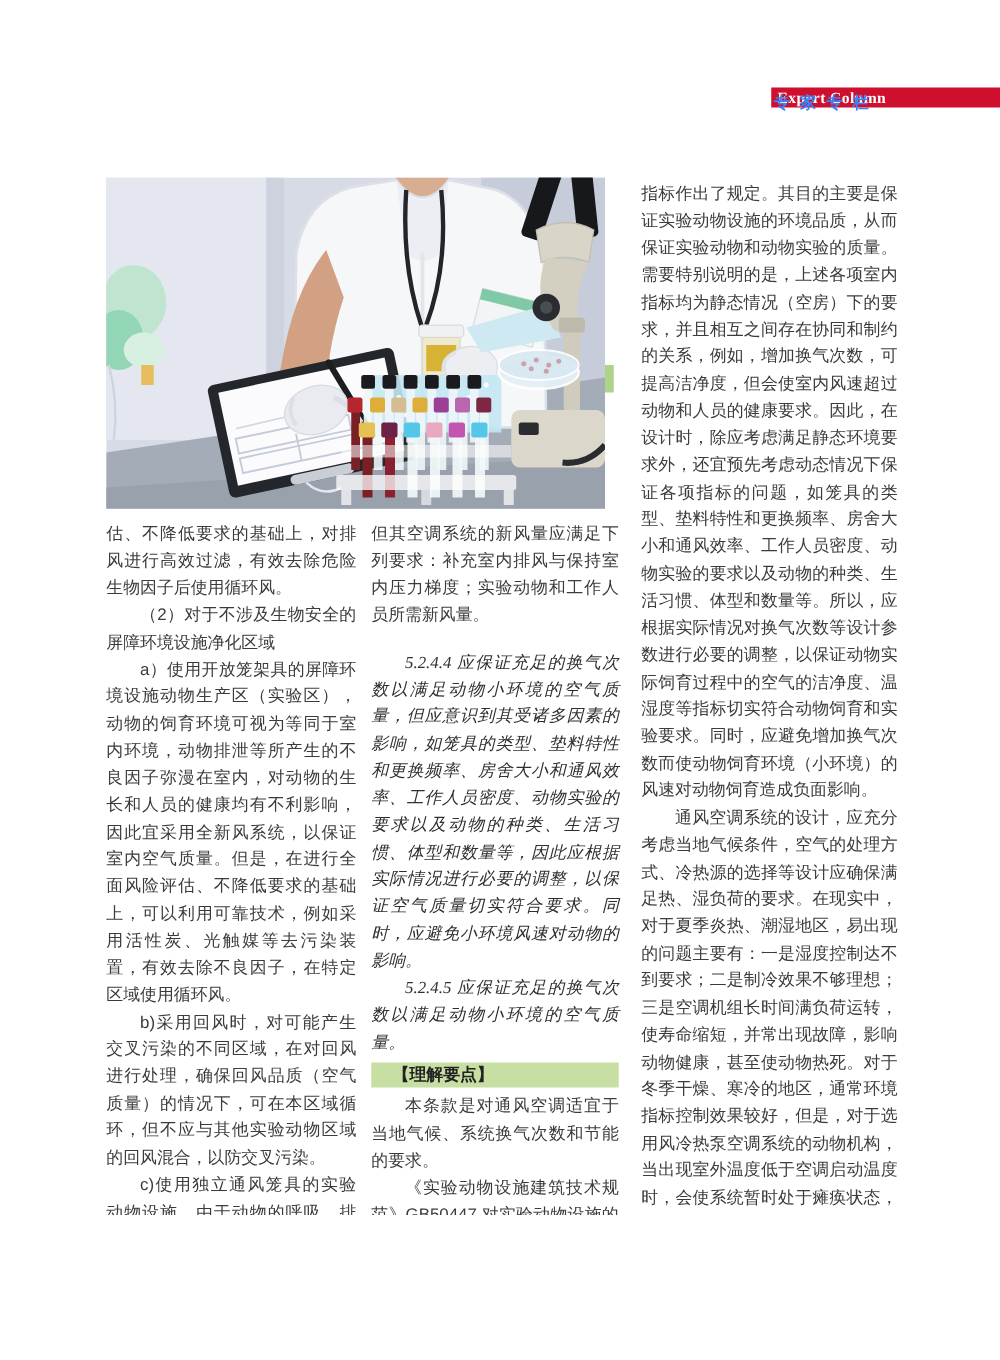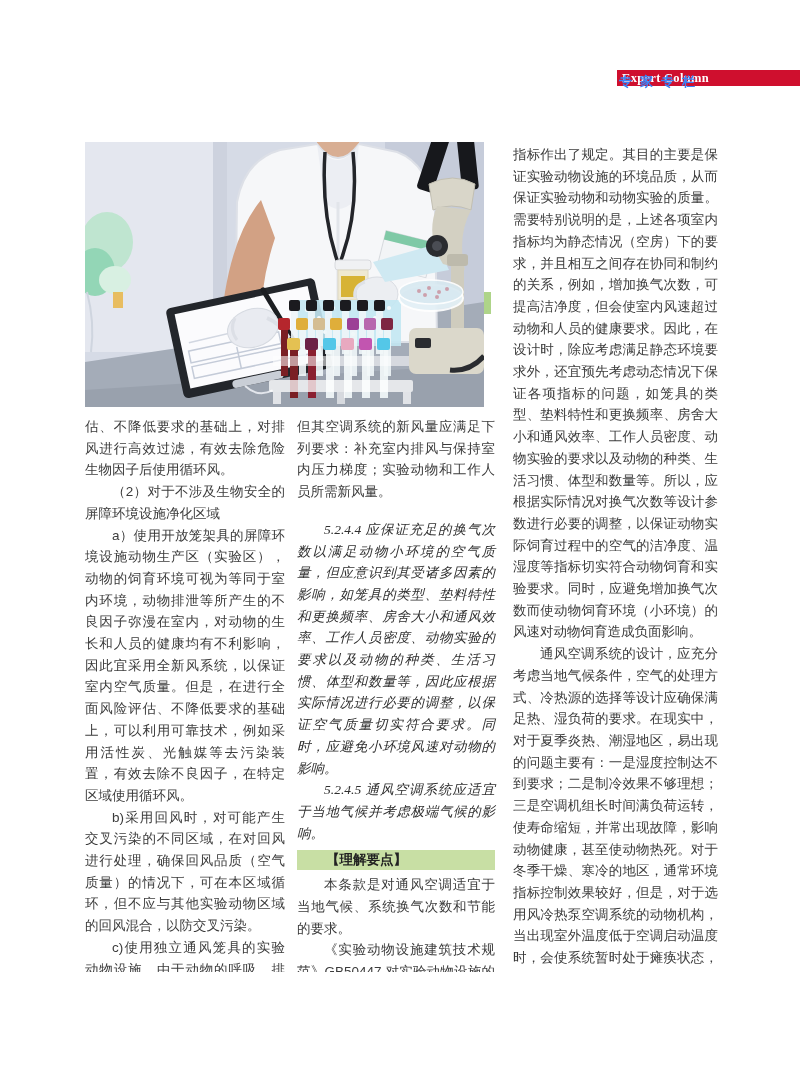--- a/index.html
+++ b/index.html
@@ -31,21 +31,21 @@
   .col2 { left:297px; top:416px; width:198px; }
   .col3 { left:513px; top:144px; width:205px; }
   .p      { text-indent:2em; }
   .p-cont { text-indent:0; }
   .p-kai  {
     text-indent:2em; font-family:"Liberation Serif", serif; font-style:italic;
     color:#2f2f2f;
   }
   .gap-before { margin-top:16px; }
   .highlight-bar {
-    background:#c8dfa4; height:20px; line-height:20px; padding-left:29px;
+    background:#c8dfa4; height:20px; line-height:20px; padding-left:17px;
     font-weight:bold; color:#222222; margin:6px 0 4px 0; font-size:13.5px;
   }
   
   .end-icon { display:inline-block; vertical-align:-1px; margin-left:2px; }
   
   .footer {
     position:absolute; left:598px; top:1038px; height:18px;
     display:flex; align-items:center; white-space:nowrap;flex-direction:column;
   }
   .footer-year { font-size:15px; font-weight:600; color:#4d4d4d; letter-spacing:0.5px; }
@@ -285,21 +285,21 @@
     <p class="p-cont">估、不降低要求的基础上，对排风进行高效过滤，有效去除危险生物因子后使用循环风。</p>
     <p class="p">（2）对于不涉及生物安全的屏障环境设施净化区域</p>
     <p class="p">a）使用开放笼架具的屏障环境设施动物生产区（实验区），动物的饲育环境可视为等同于室内环境，动物排泄等所产生的不良因子弥漫在室内，对动物的生长和人员的健康均有不利影响，因此宜采用全新风系统，以保证室内空气质量。但是，在进行全面风险评估、不降低要求的基础上，可以利用可靠技术，例如采用活性炭、光触媒等去污染装置，有效去除不良因子，在特定区域使用循环风。</p>
     <p class="p">b)采用回风时，对可能产生交叉污染的不同区域，在对回风进行处理，确保回风品质（空气质量）的情况下，可在本区域循环，但不应与其他实验动物区域的回风混合，以防交叉污染。</p>
     <p class="p">c)使用独立通风笼具的实验动物设施，由于动物的呼吸、排泄均局限在隔离设施内，与室内空气的相互影响很小，因此，室内可以采用回风，</p>
   </div>
 
   <div class="col col2">
     <p class="p-cont">但其空调系统的新风量应满足下列要求：补充室内排风与保持室内压力梯度；实验动物和工作人员所需新风量。</p>
     <p class="p-kai gap-before">5.2.4.4 应保证充足的换气次数以满足动物小环境的空气质量，但应意识到其受诸多因素的影响，如笼具的类型、垫料特性和更换频率、房舍大小和通风效率、工作人员密度、动物实验的要求以及动物的种类、生活习惯、体型和数量等，因此应根据实际情况进行必要的调整，以保证空气质量切实符合要求。同时，应避免小环境风速对动物的影响。</p>
-    <p class="p-kai">5.2.4.5 通风空调系统应适宜于当地气候并考虑极端气候的影响。</p>
+    <p class="p-kai">5.2.4.5 应保证充足的换气次数以满足动物小环境的空气质量。</p>
     <div class="highlight-bar">【理解要点】</div>
     <p class="p">本条款是对通风空调适宜于当地气候、系统换气次数和节能的要求。</p>
     <p class="p">《实验动物设施建筑技术规范》GB50447 对实验动物设施的最小换气次数、相邻相通房间之间的压力梯度、室内风速、洁净度等一系列环境</p>
   </div>
 
   <div class="col col3">
     <p class="p-cont">指标作出了规定。其目的主要是保证实验动物设施的环境品质，从而保证实验动物和动物实验的质量。需要特别说明的是，上述各项室内指标均为静态情况（空房）下的要求，并且相互之间存在协同和制约的关系，例如，增加换气次数，可提高洁净度，但会使室内风速超过动物和人员的健康要求。因此，在设计时，除应考虑满足静态环境要求外，还宜预先考虑动态情况下保证各项指标的问题，如笼具的类型、垫料特性和更换频率、房舍大小和通风效率、工作人员密度、动物实验的要求以及动物的种类、生活习惯、体型和数量等。所以，应根据实际情况对换气次数等设计参数进行必要的调整，以保证动物实际饲育过程中的空气的洁净度、温湿度等指标切实符合动物饲育和实验要求。同时，应避免增加换气次数而使动物饲育环境（小环境）的风速对动物饲育造成负面影响。</p>
     <p class="p"><span>通风空调系统的设计，应充分考虑当地气候条件，空气的处理方式、冷热源的选择等设计应确保满足热、湿负荷的要求。在现实中，对于夏季炎热、潮湿地区，易出现的问题主要有：一是湿度控制达不到要求；二是制冷效果不够理想；三是空调机组长时间满负荷运转，使寿命缩短，并常出现故障，影响动物健康，甚至使动物热死。对于冬季干燥、寒冷的地区，通常环境指标控制效果较好，但是，对于选用风冷热泵空调系统的动物机构，当出现室外温度低于空调启动温度时，会使系统暂时处于瘫痪状态，严重影响动物的健康，甚至使动物冻死。因此，通风空调系统的设计，应充分考虑极端气候的影响。</span><span class="end-icon"><svg width="18" height="11" viewBox="0 0 18 11">
             <ellipse cx="5" cy="5.5" rx="4.6" ry="4.4" fill="#c1272d"></ellipse>
             <ellipse cx="12" cy="5.5" rx="5.6" ry="4.6" fill="#c1272d"></ellipse>

